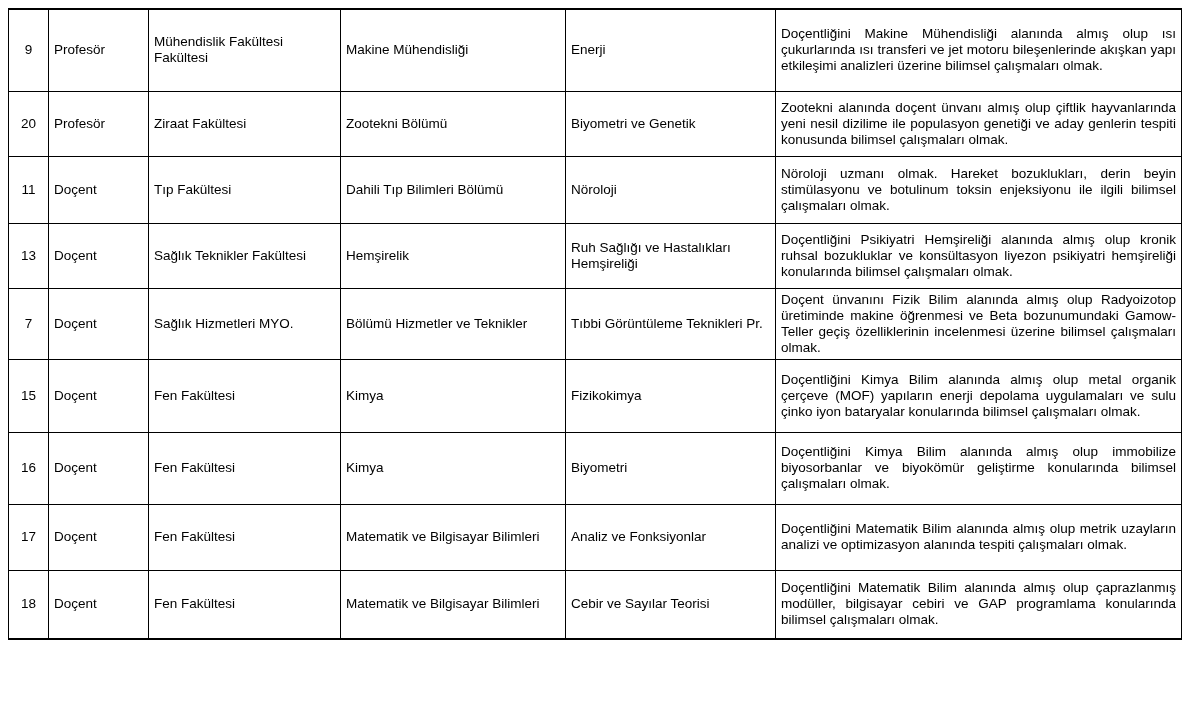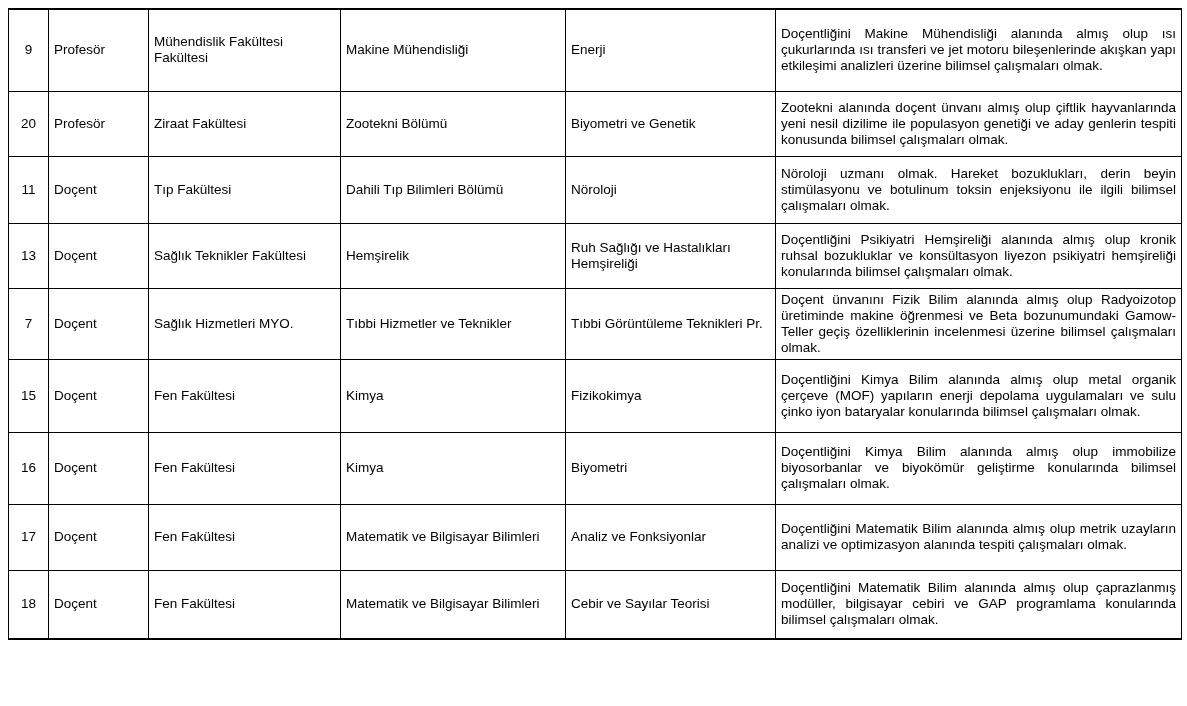--- a/index.html
+++ b/index.html
@@ -98,21 +98,21 @@
     <td class="cell-title">Doçent</td>
     <td class="cell-faculty">Sağlık Teknikler Fakültesi</td>
     <td class="cell-dept">Hemşirelik</td>
     <td class="cell-field">Ruh Sağlığı ve Hastalıkları Hemşireliği</td>
     <td class="cell-desc">Doçentliğini Psikiyatri Hemşireliği alanında almış olup kronik ruhsal bozukluklar ve konsültasyon liyezon psikiyatri hemşireliği konularında bilimsel çalışmaları olmak.</td>
   </tr>
         <tr>
     <td class="cell-no">7</td>
     <td class="cell-title">Doçent</td>
     <td class="cell-faculty">Sağlık Hizmetleri MYO.</td>
-    <td class="cell-dept">Tıbbi Hizmetler ve Teknikler</td>
+    <td class="cell-dept">Bölümü Hizmetler ve Teknikler</td>
     <td class="cell-field">Tıbbi Görüntüleme Teknikleri Pr.</td>
     <td class="cell-desc">Doçent ünvanını Fizik Bilim alanında almış olup Radyoizotop üretiminde makine öğrenmesi ve Beta bozunumundaki Gamow-Teller geçiş özelliklerinin incelenmesi üzerine bilimsel çalışmaları olmak.</td>
   </tr>
         <tr>
     <td class="cell-no">15</td>
     <td class="cell-title">Doçent</td>
     <td class="cell-faculty">Fen Fakültesi</td>
     <td class="cell-dept">Kimya</td>
     <td class="cell-field">Fizikokimya</td>
     <td class="cell-desc">Doçentliğini Kimya Bilim alanında almış olup metal organik çerçeve (MOF) yapıların enerji depolama uygulamaları ve sulu çinko iyon bataryalar konularında bilimsel çalışmaları olmak.</td>

